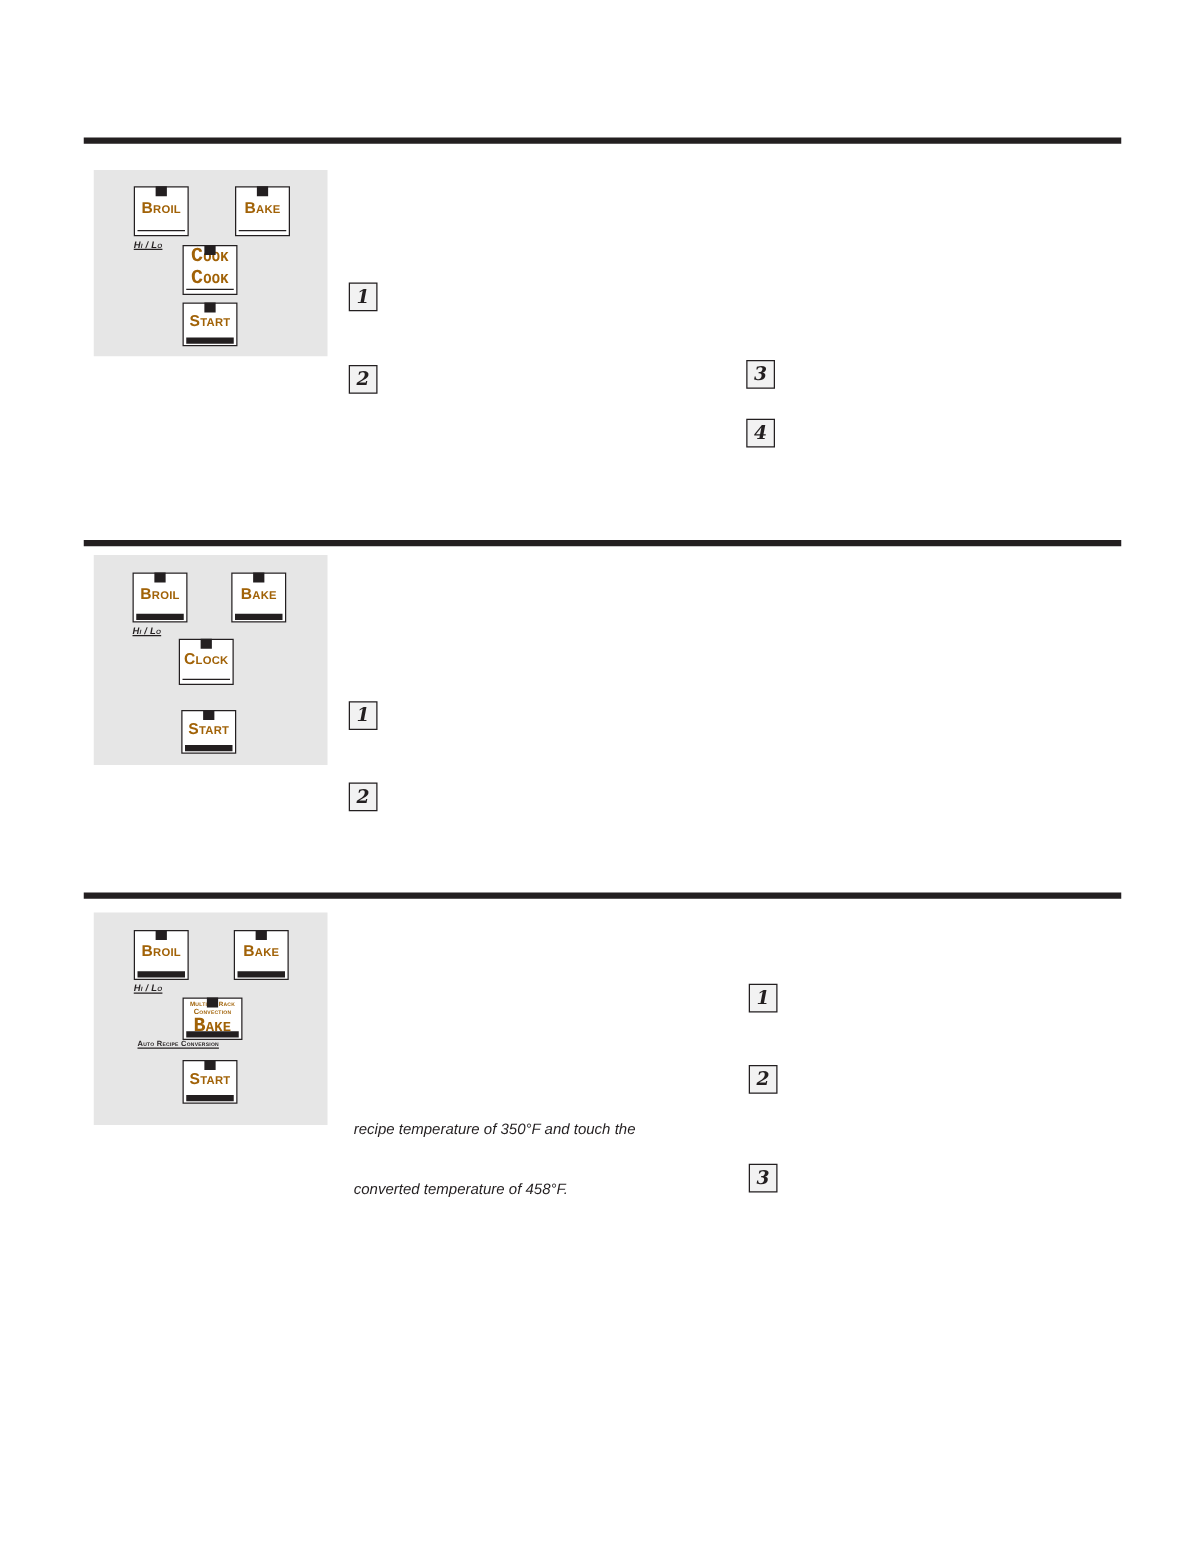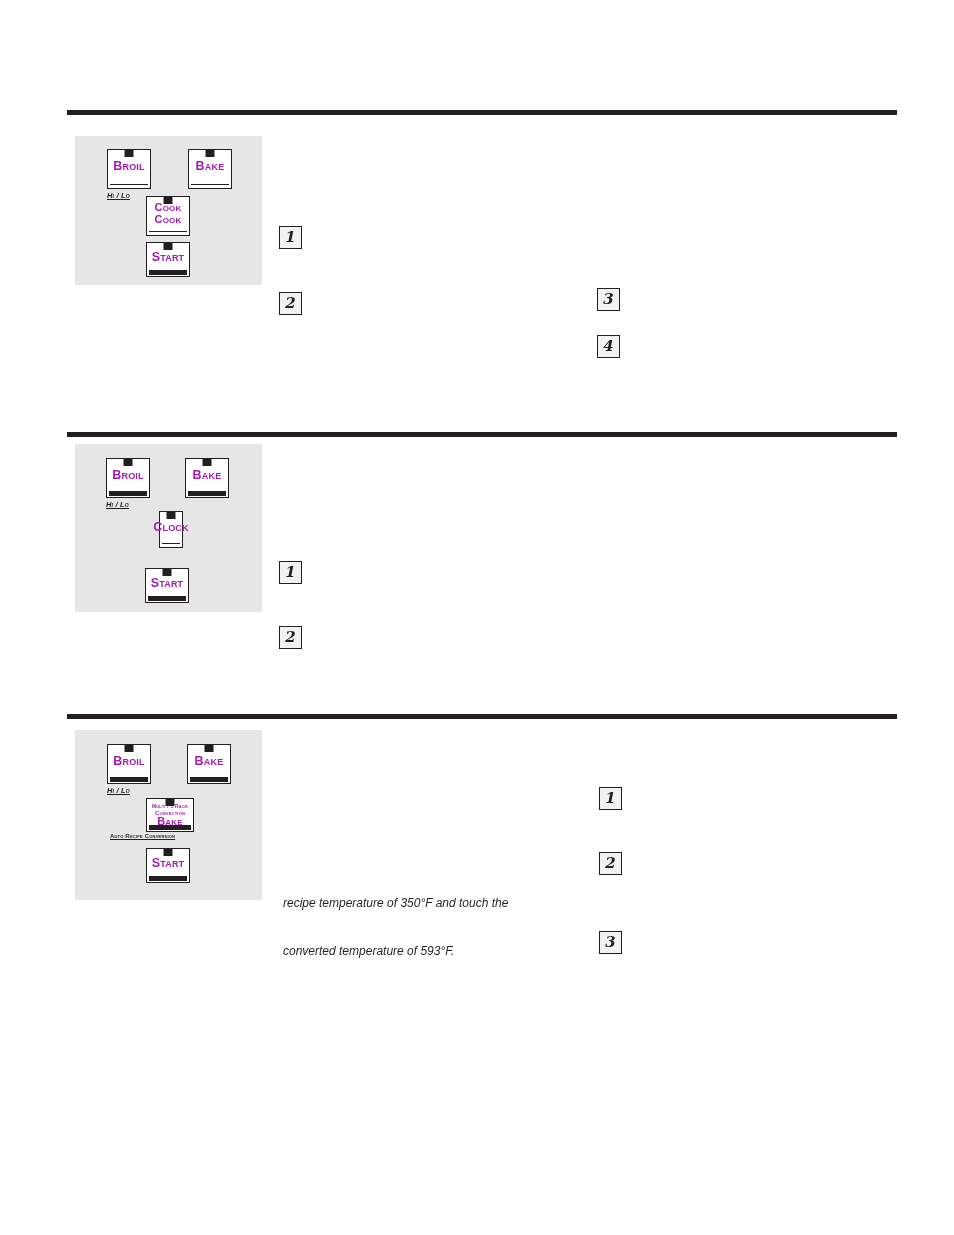--- a/index.html
+++ b/index.html
@@ -51,25 +51,25 @@
   }
   .btn .underbar.thin{height:1.5px;}
   .btn .underbar.thick{height:5px;bottom:1.5px;}
 
   .btn .cap{
     font-variant:small-caps;
     font-weight:bold;
     letter-spacing:.2px;
     line-height:1.05;
     text-align:center;
-    color:#a21caf;
+    color:#a16207;
     white-space:nowrap;
   }
   .cap.lg{font-size:12.5px;}
-  .cap.md{font-size:11px;}
+  .cap.md{font-size:16px;font-family:Liberation Mono, monospace;}
   .cap.xs{font-size:6px;}
   .cap.xxs{font-size:5px;}
 
   .btn-stack{padding-bottom:4px;}
 
   
   .sublabel{
     position:absolute;
     font-variant:small-caps;
     font-style:italic;
@@ -161,21 +161,21 @@
       <span class="underbar thick"></span>
     </div>
     <div class="sublabel" style="left:31px;top:56px;width:44px">Hi / Lo</div>
 
     <div class="btn btn-stack" style="left:110px;top:14px;width:44px;height:40px">
       <span class="tab"></span>
       <span class="cap lg">Bake</span>
       <span class="underbar thick"></span>
     </div>
 
-    <div class="btn btn-stack" style="left:84px;top:67px;width:24px;height:37px">
+    <div class="btn btn-stack" style="left:68px;top:67px;width:44px;height:37px">
       <span class="tab"></span>
       <span class="cap lg">Clock</span>
       <span class="underbar thin"></span>
     </div>
 
     <div class="btn btn-stack" style="left:70px;top:124px;width:44px;height:35px">
       <span class="tab"></span>
       <span class="cap lg">Start</span>
       <span class="underbar thick"></span>
     </div>
@@ -215,15 +215,15 @@
       <span class="cap lg">Start</span>
       <span class="underbar thick"></span>
     </div>
   </div>
 
   <div class="marker" style="left:599px;top:787px">1</div>
   <div class="marker" style="left:599px;top:852px">2</div>
   <div class="marker" style="left:599px;top:931px">3</div>
 
   <div class="bodytext" style="left:283px;top:896px">recipe temperature of 350°F and touch the</div>
-  <div class="bodytext" style="left:283px;top:944px">converted temperature of 593°F.</div>
+  <div class="bodytext" style="left:283px;top:944px">converted temperature of 458°F.</div>
 
 </div>
 
 </body></html>

